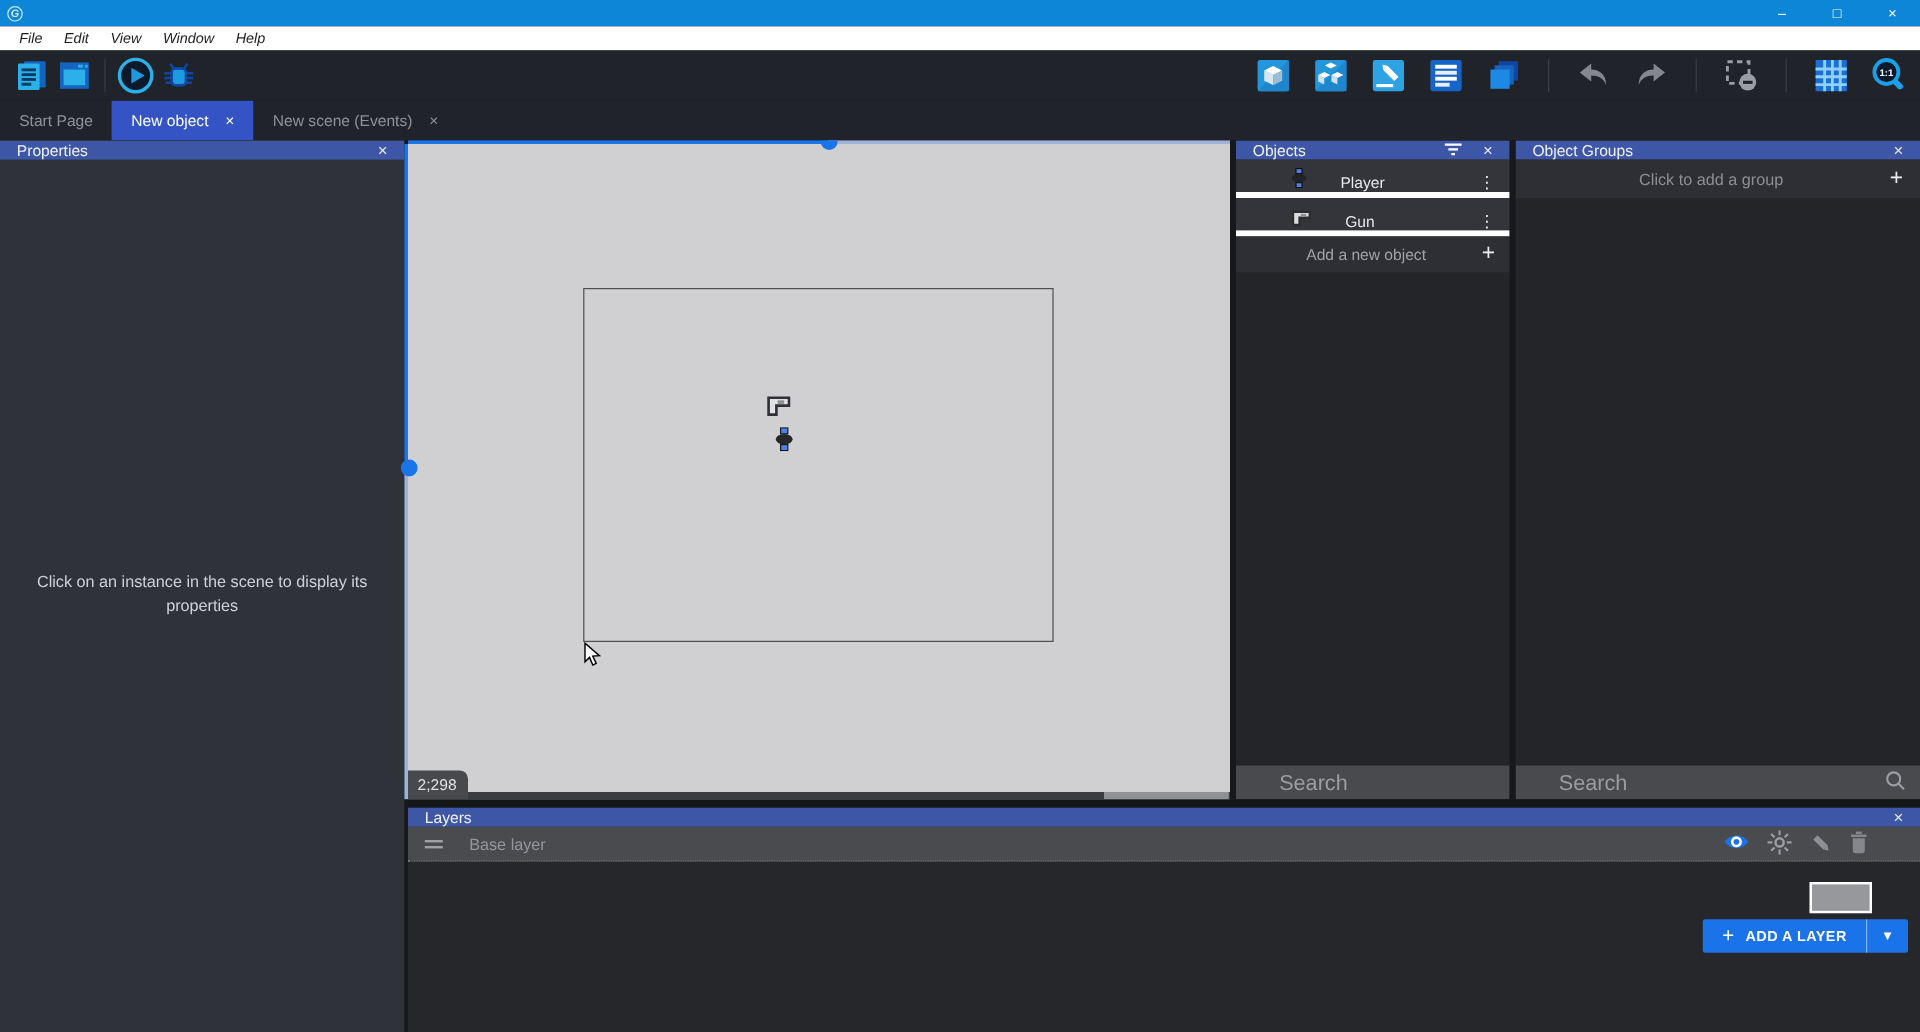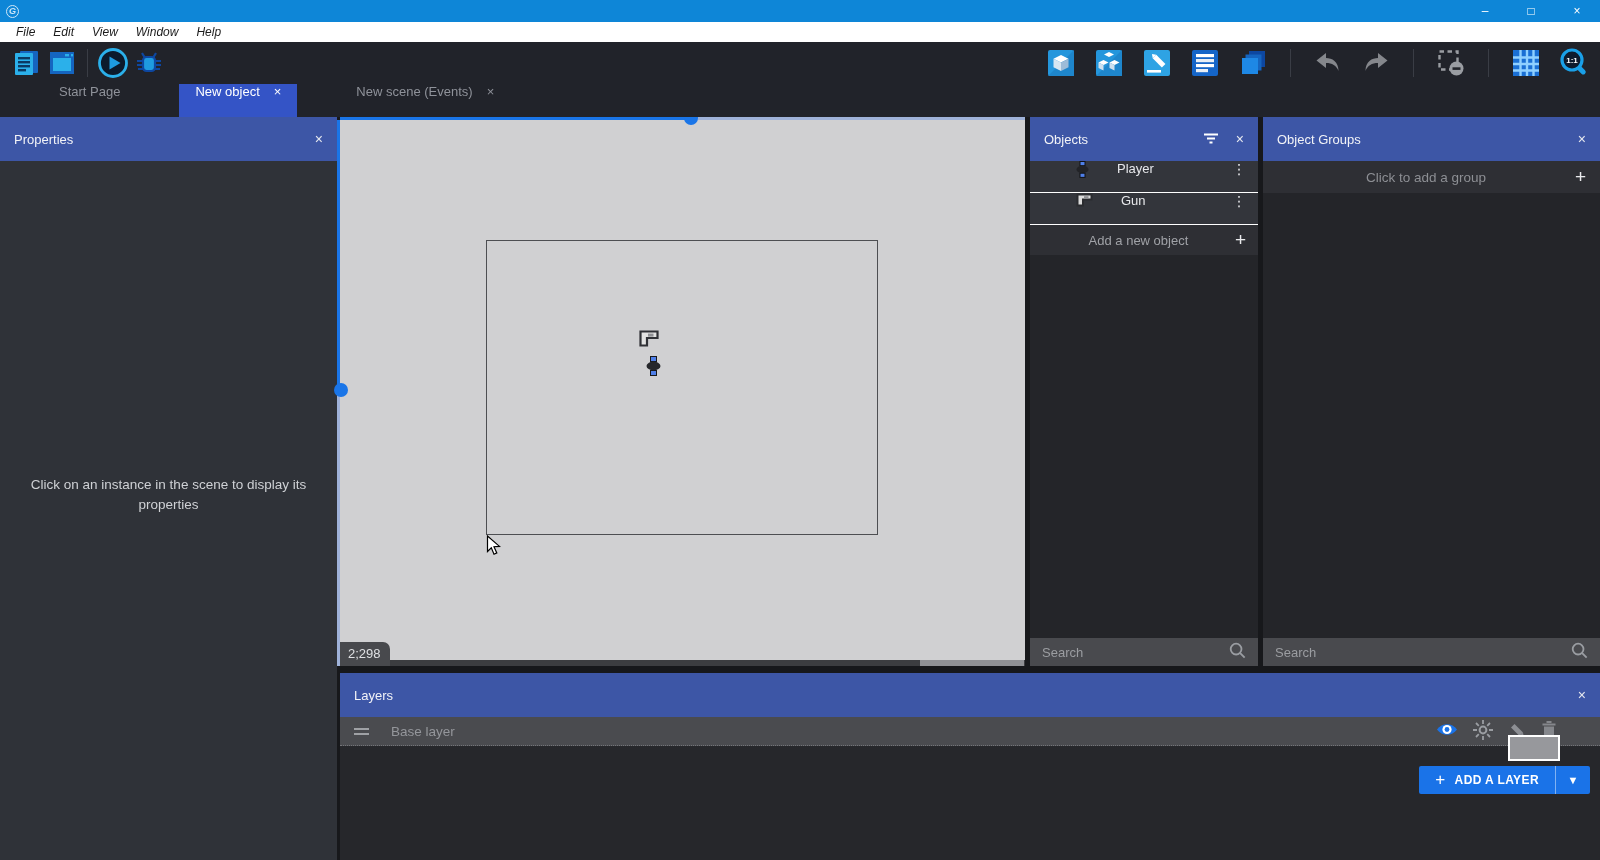--- a/index.html
+++ b/index.html
@@ -18,28 +18,28 @@
   .menu-item { padding:0 9px; height:100%; display:flex; align-items:center;font-style:italic; }
 
   
   .toolbar { position:absolute; top:42px; left:0; right:0; height:42px; background:#21232a; display:flex; align-items:center; padding:0 8px; }
   .tb-btn { width:36px; height:36px; display:flex; align-items:center; justify-content:center; }
   .tb-sep { width:1px; height:28px; background:#3a3d45; margin:0 7px; }
   .tb-right { margin-left:auto; display:flex; align-items:center;gap:12px; }
 
   
   .tabbar { position:absolute; top:84px; left:0; right:0; height:33px; background:#21232a; display:flex; align-items:stretch; font-size:13px; }
-  .tab { display:flex; gap:14px; padding:0 16px; color:#8f929a;margin-left:43px; }
+  .tab { display:flex; align-items:center; gap:14px; padding:0 16px; color:#8f929a; }
   .tab.active { background:var(--active-tab); color:#fff; }
   .tab-close { font-size:13px; color:inherit; }
 
   
   .main { position:absolute; top:117px; left:0; width:1600px; height:743px; background:#17181b; }
   .panel { position:absolute; background:#242529; overflow:hidden; }
-  .panel-header { height:44px; background:var(--panel-header); display:flex; align-items:center; color:#f2f3f7; font-size:13px; padding:0 14px; }
+  .panel-header { height:16px; background:var(--panel-header); display:flex; align-items:center; color:#f2f3f7; font-size:13px; padding:0 14px; }
   .panel-close { margin-left:16px; color:#e8eaf0; font-size:14px; }
   .spacer { margin-left:auto; }
 
   
   .properties-panel { left:0; top:0; width:337px; height:743px; background:#2f3238; }
   .empty-msg { position:absolute; top:358px; left:0; right:0; text-align:center; color:#cfd1d5; font-size:13.5px; line-height:1.5; padding:0 22px; }
 
   
   .divider { position:absolute; }
   .div-top-bright { left:340px; top:0; width:350px; height:3px; background:#1a75e8; }
@@ -53,28 +53,28 @@
   .game-window-rect { position:absolute; left:146px; top:120px; width:392px; height:295px; border:1px solid #4d4e52; }
   .instance-gun { position:absolute; left:299px; top:210px; }
   .instance-player { position:absolute; left:306px; top:236px; }
   .mouse-cursor { position:absolute; left:146px; top:415px; z-index:6; }
   .coord-badge { position:absolute; left:0; bottom:0; background:#48494d; color:#dfe0e3; font-size:13px; padding:4px 9px 5px 8px; border-top-right-radius:7px; z-index:4; }
   .scroll-track { position:absolute; left:0; right:0; bottom:0; height:6px; background:#3c3d40; }
   .scroll-thumb { position:absolute; left:580px; width:104px; height:6px; background:#909195; }
 
   
   .objects-panel { left:1030px; top:0; width:228px; height:549px; }
-  .obj-row { height:32px; display:flex; align-items:flex-start; background:#33353b; border-bottom:1px solid #ffffff; padding:0 12px 0 46px; color:#e7e8eb; font-size:13px; }
+  .obj-row { height:32px; display:flex; align-items:flex-end; background:#33353b; border-bottom:5px solid #ffffff; padding:0 12px 0 46px; color:#e7e8eb; font-size:13px; }
   .obj-name { margin-left:28px; }
   .kebab { margin-left:auto; color:#e9eaec; font-size:14px; letter-spacing:0; }
   .add-row { height:30px; display:flex; align-items:center; background:#2e2f34; color:#a0a2a7; font-size:13px; padding:0 12px; }
   .add-row .add-label { flex:1; text-align:center; }
   .add-plus { color:#e9eaec; font-size:19px; line-height:18px; font-weight:400; }
   .search-row { position:absolute; left:0; right:0; bottom:0; height:28px; background:#494a4e; display:flex; align-items:center; padding:0 12px; }
-  .search-input { flex:1; background:transparent; border:none; outline:none; color:#d6d7da; font-size:13px; font-family:inherit; }
+  .search-input { flex:1; background:transparent; border:none; outline:none; color:#d6d7da; font-size:18px; font-family:inherit;margin-left:24px; }
   .search-input::placeholder { color:#9b9da1; opacity:1; }
 
   
   .groups-panel { left:1263px; top:0; width:337px; height:549px; }
   .group-add-row { height:32px; display:flex; align-items:center; background:#2e2f34; color:#8d8f94; font-size:13.5px; padding:0 14px; }
   .group-add-row .add-label { flex:1; text-align:center; }
 
   
   .layers-panel { left:340px; top:556px; width:1260px; height:187px; background:#26272b; }
   .layer-row { height:29px; display:flex; align-items:center; background:#4a4b4f; border-bottom:1px dotted #737478; padding:0 14px; color:#94969b; font-size:13.5px; }

